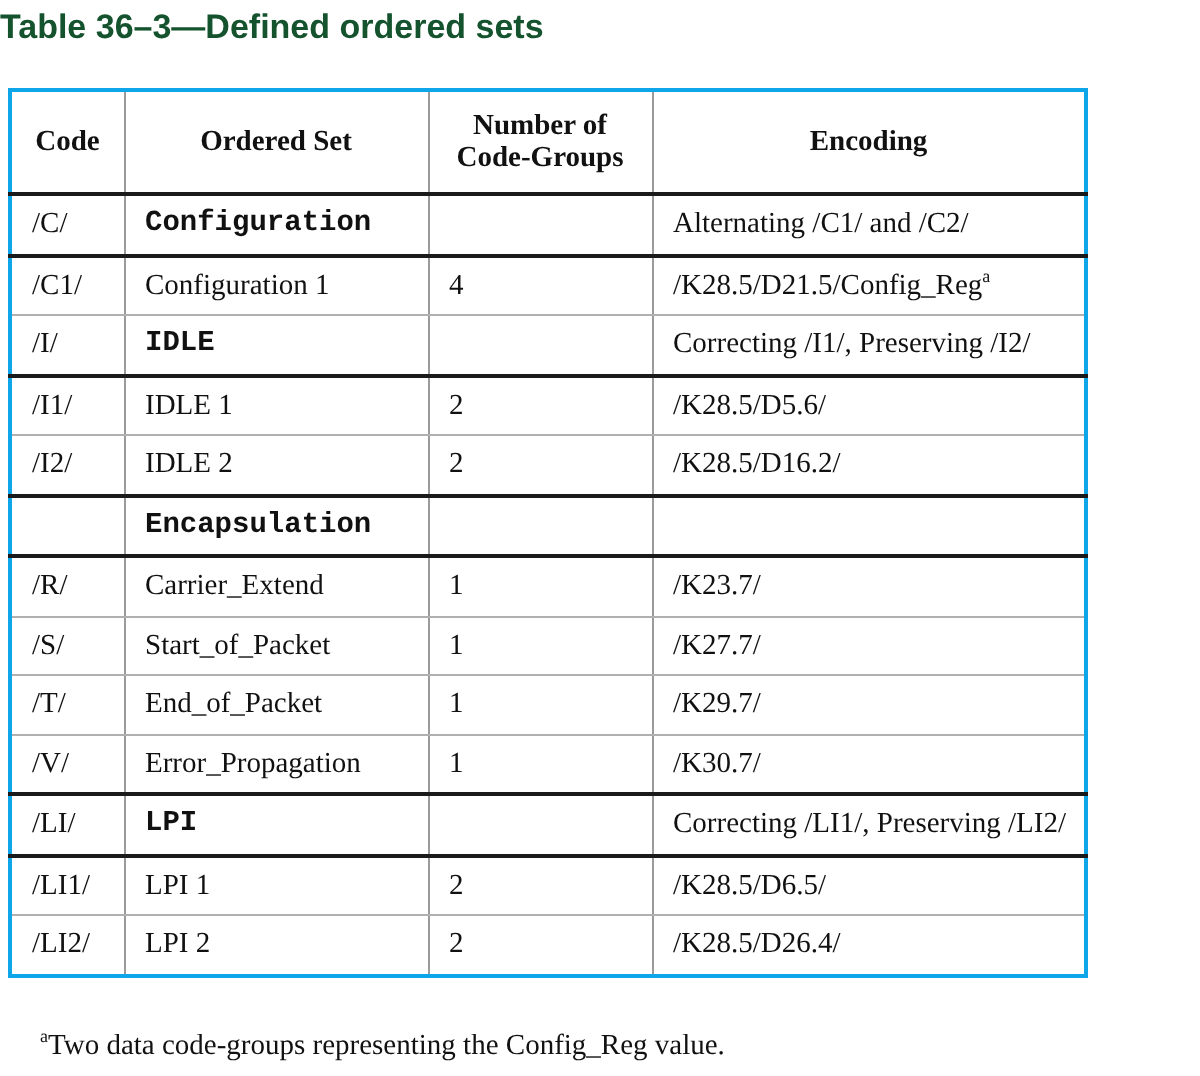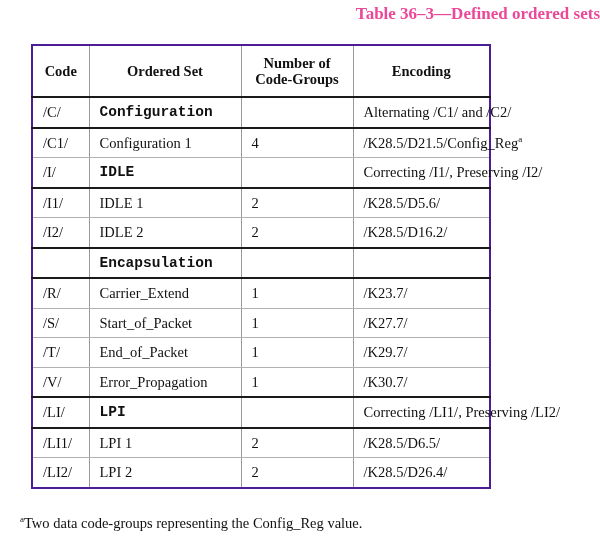--- a/index.html
+++ b/index.html
@@ -13,34 +13,34 @@
       position: relative;
       overflow: hidden;
       color: #111111;
       font-family: "Liberation Serif", "DejaVu Serif", serif;
     }
     .title {
       position: absolute;
       left: 0;
       top: 4px;
       width: 600px;
-      text-align: right;
-      font-family: Liberation Serif, serif;
+      text-align: left;
+      font-family: Liberation Sans, sans-serif;
       font-weight: bold;
       font-size: 17px;
       line-height: 20px;
-      color: #ec4899;
+      color: #14532d;
     }
     .tbl {
       position: absolute;
-      left: 31px;
+      left: 4px;
       top: 44px;
-      width: 460px;
+      width: 540px;
       border-collapse: collapse;
-      border: 2px solid #4c1d95;
+      border: 2px solid #0ea5e9;
       table-layout: fixed;
       font-size: 14.5px;
     }
     .tbl col.c-code { width: 57px; }
     .tbl col.c-set { width: 152px; }
     .tbl col.c-num { width: 112px; }
     .tbl col.c-enc { width: auto; }
     .tbl th {
       font-weight: bold;
       text-align: center;

